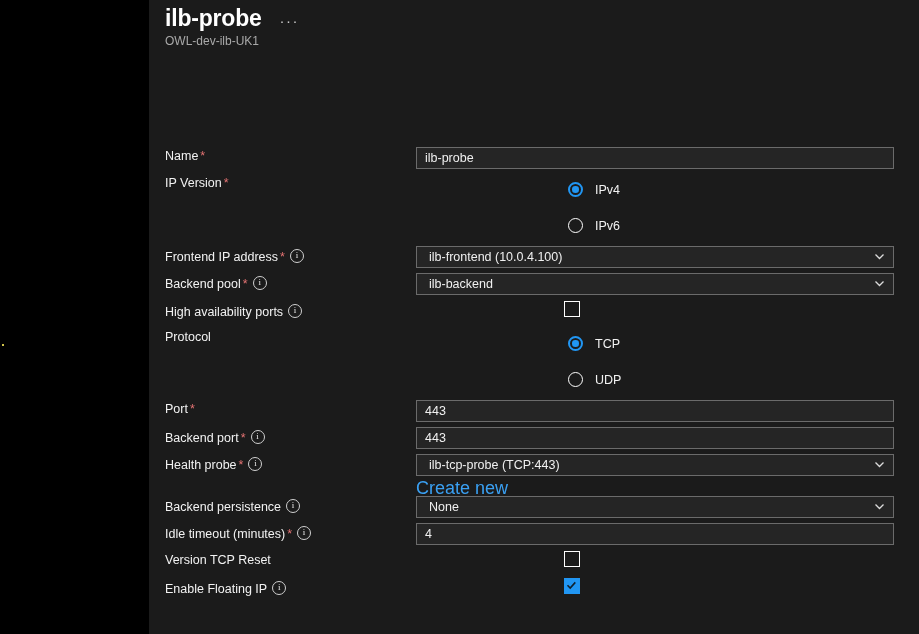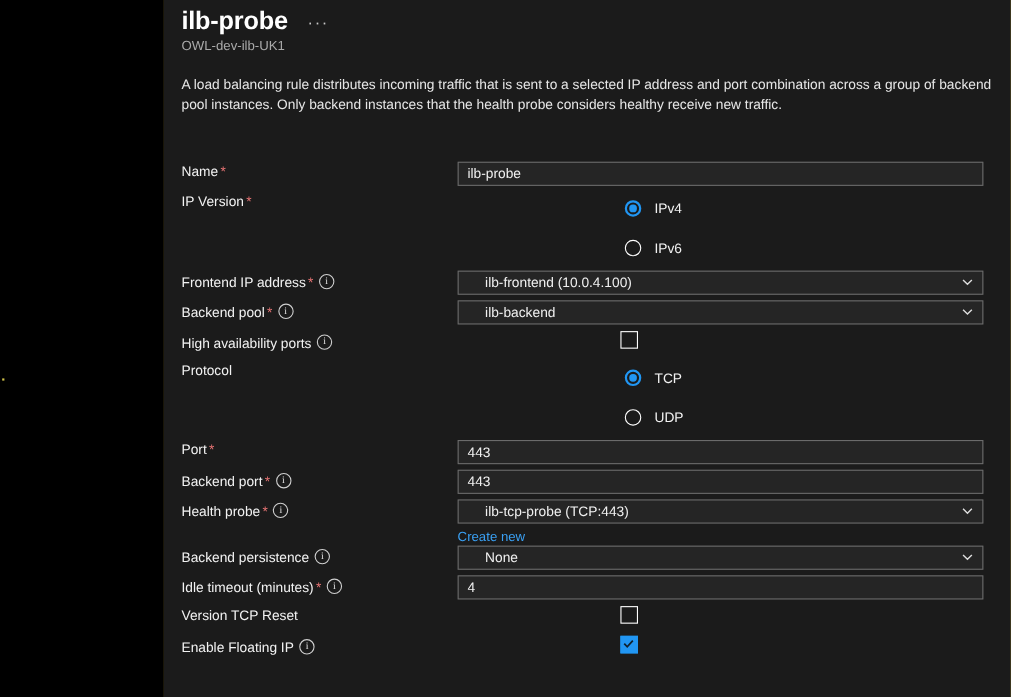--- a/index.html
+++ b/index.html
@@ -127,37 +127,37 @@
     outline: none;
   }
   .selbox {
     width: 478px;
     height: 22px;
     background: #252525;
     border: 1px solid #6b6b6b;
     color: #f0f0f0;
     font-size: 12.5px;
     box-sizing: border-box;
-    padding: 0 24px;
+    padding: 0 12px;
     line-height: 20px;
     position: relative;
     cursor: pointer;
     white-space: nowrap;
     overflow: hidden;
   }
   .selbox .chev {
     position: absolute;
     right: 8px; top: 4px;
     width: 11px; height: 11px;
   }
   .chev svg { display: block; }
   .link {
     position: absolute;
     left: 267px;
-    font-size: 12px;
+    font-size: 18px;
     color: #3aa0f3;
     cursor: pointer;
     line-height: 16px;
   }
   
   .radio-wrap { position: absolute; left: 267px; }
   .radio {
     position: absolute;
     left: 152px;
     width: 15px; height: 15px;
@@ -214,21 +214,20 @@
   <div class="rail">
     <div class="rail-dot"></div>
   </div>
 
   <div class="blade">
 
     <div class="hdr">
       <span class="hdr-title">ilb-probe</span><span class="hdr-ellipsis">···</span>
     </div>
     <div class="hdr-sub">OWL-dev-ilb-UK1</div>
-    <div class="desc">A load balancing rule distributes incoming traffic that is sent to a selected IP address and port combination across a group of backend pool instances. Only backend instances that the health probe considers healthy receive new traffic.</div>
 
     <div class="form">
 
       <div class="row" style="top:147px;">
         <div class="label" style="top:1px;"><span>Name</span><span class="req">*</span></div>
         <div class="ctl" style="top:0;">
           <input class="textbox" type="text" value="ilb-probe" style="">
         </div>
       </div>
 

